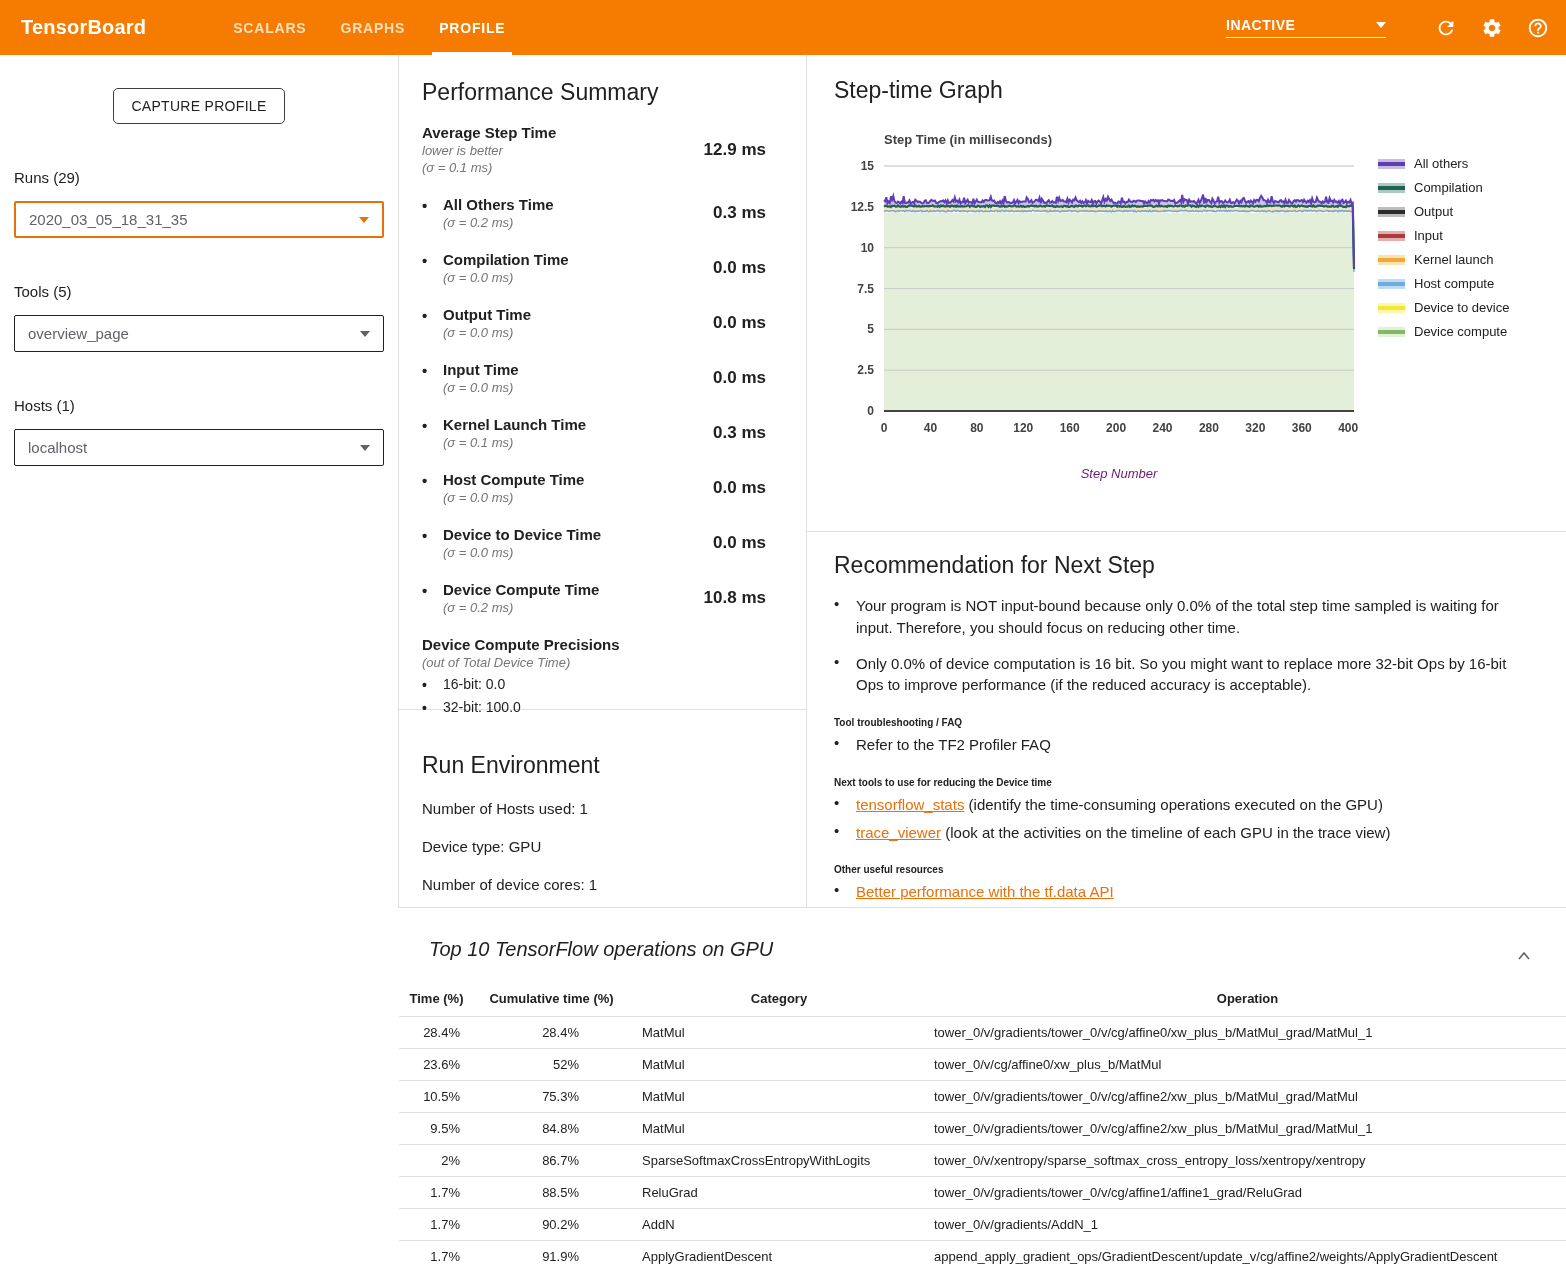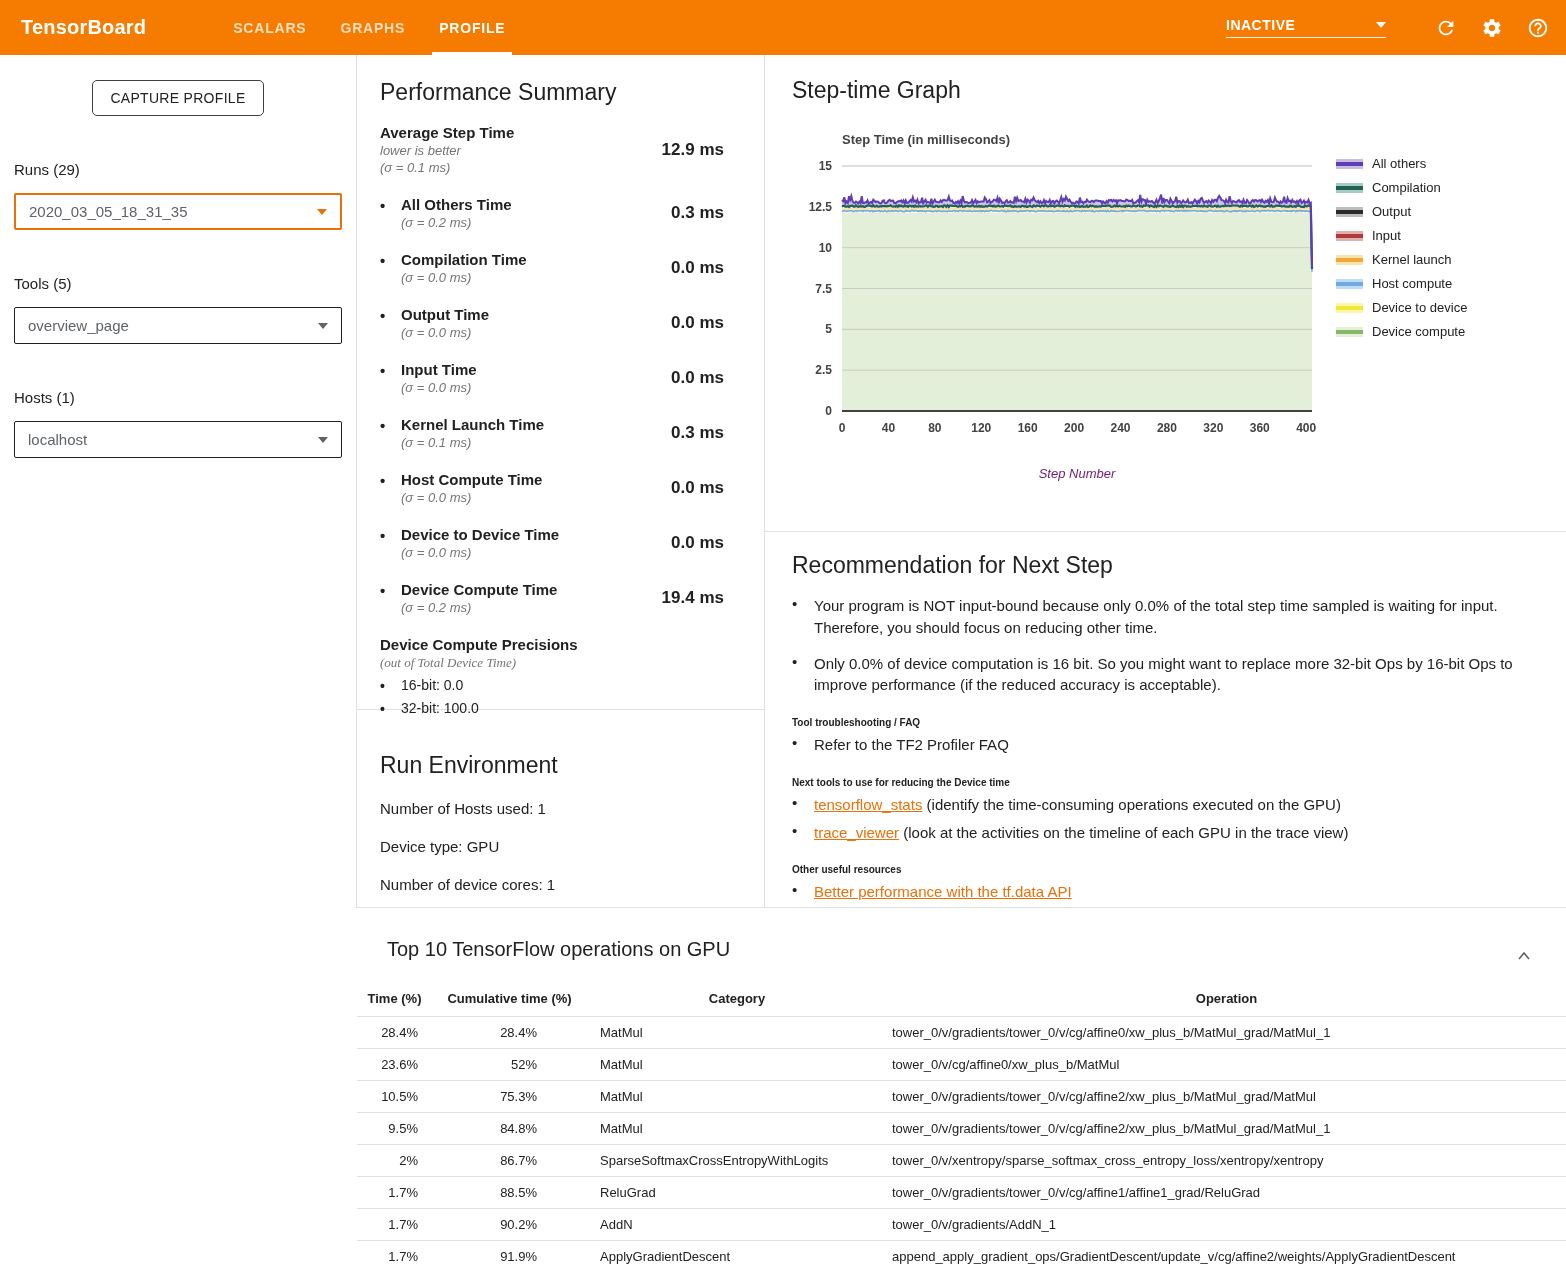--- a/index.html
+++ b/index.html
@@ -18,21 +18,21 @@
   .tb-right { margin-left:auto; display:flex; align-items:center; padding-right:16px; }
   .tb-select { width:160px; display:flex; align-items:center; justify-content:space-between;
                border-bottom:1px solid rgba(255,255,255,0.9); padding-bottom:4px; margin-right:26px; cursor:pointer;gap:48px; }
   .tb-select-label { font-size:14px; letter-spacing:0.5px; font-weight:700; }
   .caret-down-white { width:0; height:0; border-left:5px solid transparent; border-right:5px solid transparent; border-top:6px solid #fff; }
   .tb-icon { width:24px; height:24px; margin-left:22px; cursor:pointer; display:flex; align-items:center; justify-content:center; }
   .tb-icon svg { width:22px; height:22px; fill:#fff; }
 
   
   .content { display:flex; align-items:flex-start; }
-  .sidebar { width:357px; height:853px; border-right:1px solid #e0e0e0; padding-top:12px; flex:none; }
+  .sidebar { width:399px; height:853px; border-right:1px solid #e0e0e0; padding-top:20px; flex:none; }
   .main { flex:1; min-width:0; }
   .columns { display:flex; align-items:stretch; height:853px; border-bottom:1px solid #e0e0e0; }
   .left-col { width:408px; flex:none; border-right:1px solid #e0e0e0; display:flex; flex-direction:column; }
   .right-col { flex:1; min-width:0; display:flex; flex-direction:column; }
 
   
   .capture-btn { display:block; margin:13px auto 0; padding:9px 17px; font-size:14px; letter-spacing:0.3px;
                  background:#fff; border:1px solid #3c4043; border-radius:5px; color:#202124;
                  font-family:inherit; cursor:pointer; }
   .side-group { margin:45px 14px 0; }
@@ -52,21 +52,21 @@
   .perf-rows { margin-top:18px; }
   .perf-row { display:flex; align-items:center; margin-bottom:21px; padding-right:0; }
   .perf-bullet { width:21px; font-size:15px; font-weight:700; color:#212121; align-self:flex-start; padding-top:1px; }
   .perf-main { flex:1; min-width:0; }
   .perf-label { font-size:15px; font-weight:700; color:#212121; }
   .perf-note { font-size:13px; font-style:italic; color:#757575; margin-top:2px; }
   .perf-sigma { font-size:13px; font-style:italic; color:#757575; margin-top:2px; }
   .perf-value { width:110px; flex:none; text-align:right; font-size:17px; font-weight:700; color:#212121; margin-right:40px; }
   .precisions { margin-top:6px; }
   .prec-label { font-size:15px; font-weight:700; }
-  .prec-note { font-size:13px; font-style:italic; color:#757575; margin-top:2px;font-family:Liberation Serif, serif; }
+  .prec-note { font-size:13px; font-style:italic; color:#757575; margin-top:2px; }
   .prec-item { display:flex; font-size:14px; margin-top:6px; }
   .prec-item .perf-bullet { font-size:14px; }
 
   
   .runenv-block { padding:42px 0 0 23px; }
   .runenv-line { font-size:15px; color:#212121; margin-top:21px; }
 
   
   .graph-block { padding:22px 0 0 27px; height:477px; border-bottom:1px solid #e0e0e0; }
   .chart-area { display:flex; margin-top:28px; }
@@ -85,21 +85,21 @@
   .rec-li { display:flex; margin-bottom:14px; }
   .rec-dot { width:22px; flex:none; font-size:15px; color:#212121; }
   .rec-text { flex:1; font-size:15px; line-height:1.45; color:#212121; }
   .rec-subhead { font-size:10px; font-weight:700; margin-top:21px; }
   .rec-item { display:flex; margin-top:6px; }
   .link { color:#e8710a; text-decoration:underline; cursor:pointer; }
   .rec-item .rec-text { font-size:15px; }
 
   
   .topops { position:relative; padding-top:30px; }
-  .topops-title { font-size:20px; font-weight:400; padding-left:30px; }
+  .topops-title { font-size:20px; font-weight:400; padding-left:30px;font-style:italic; }
   .collapse-btn { position:absolute; right:32px; top:38px; width:20px; height:20px; cursor:pointer; }
   .collapse-btn svg { stroke:#5f6368; fill:none; stroke-width:1.6; }
   .ops-table { width:100%; border-collapse:collapse; table-layout:fixed; margin-top:22px; }
   .ops-table th { font-size:13px; font-weight:700; color:#212121; padding:8px 0 10px; }
   .ops-table td { font-size:13px; color:#212121; padding:8px 0; border-top:1px solid #e0e0e0; }
   .col-time { width:75px; }
   .col-cum { width:155px; }
   .col-cat { width:300px; }
   .cell-time { text-align:right; padding-right:14px !important; }
   .cell-cum { text-align:right; padding-right:50px !important; }
@@ -251,21 +251,21 @@
                 </div>
                 <div class="perf-value">0.0 ms</div>
               </div>
 
               <div class="perf-row">
                 <div class="perf-bullet">•</div>
                 <div class="perf-main">
                   <div class="perf-label">Device Compute Time</div>
                   <div class="perf-sigma">(σ = 0.2 ms)</div>
                 </div>
-                <div class="perf-value">19.4 ms</div>
+                <div class="perf-value">10.8 ms</div>
               </div>
             </div>
 
             <div class="precisions">
               <div class="prec-label">Device Compute Precisions</div>
               <div class="prec-note">(out of Total Device Time)</div>
               <div class="prec-item">
                 <div class="perf-bullet">•</div>
                 <div>16-bit: 0.0</div>
               </div>

